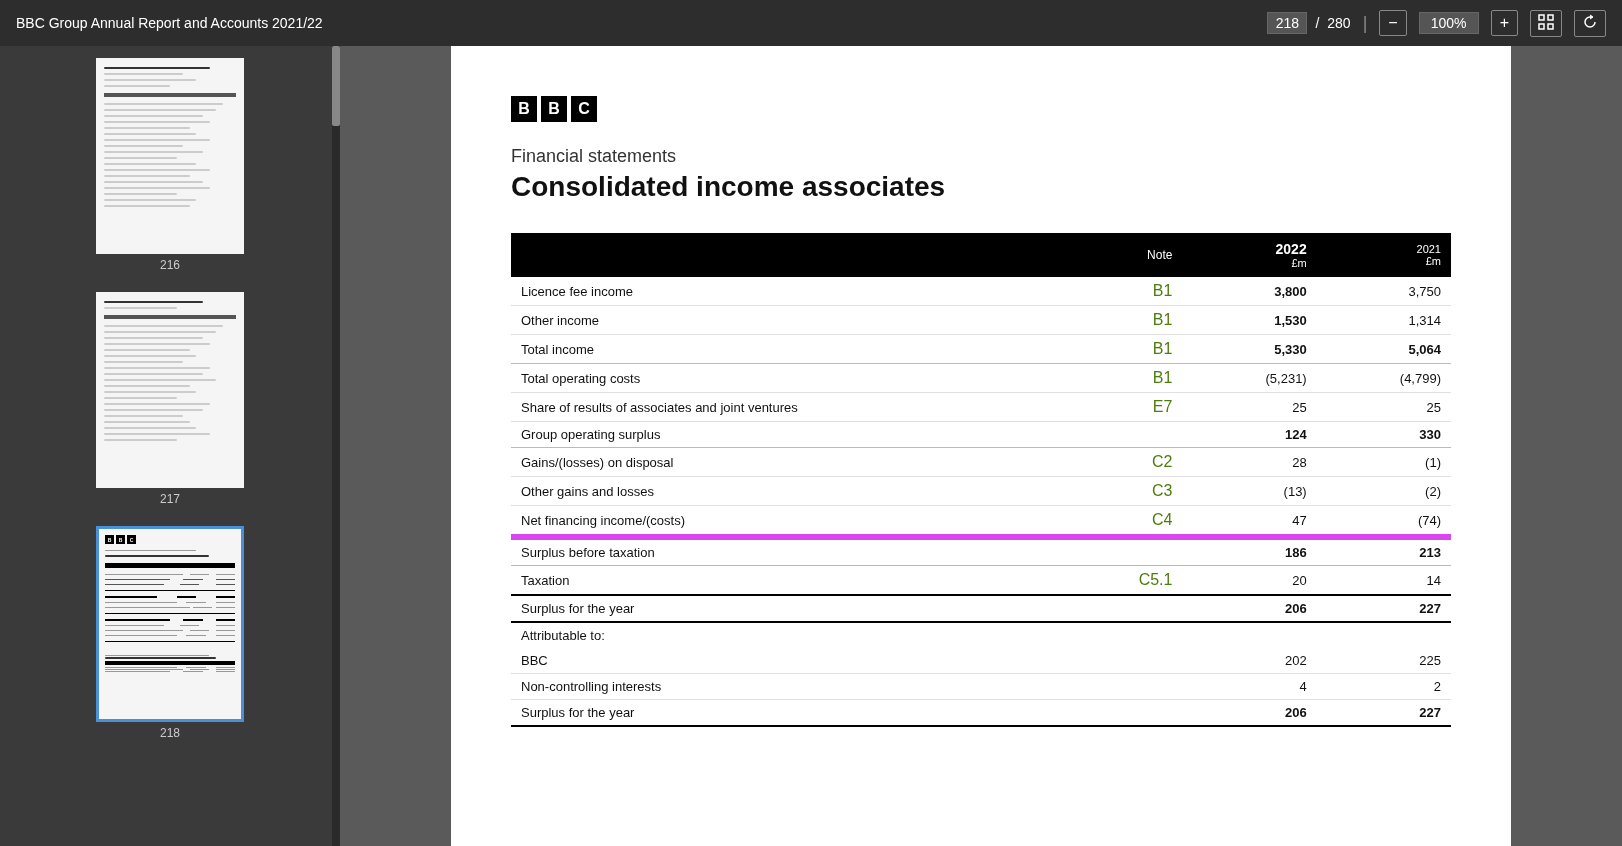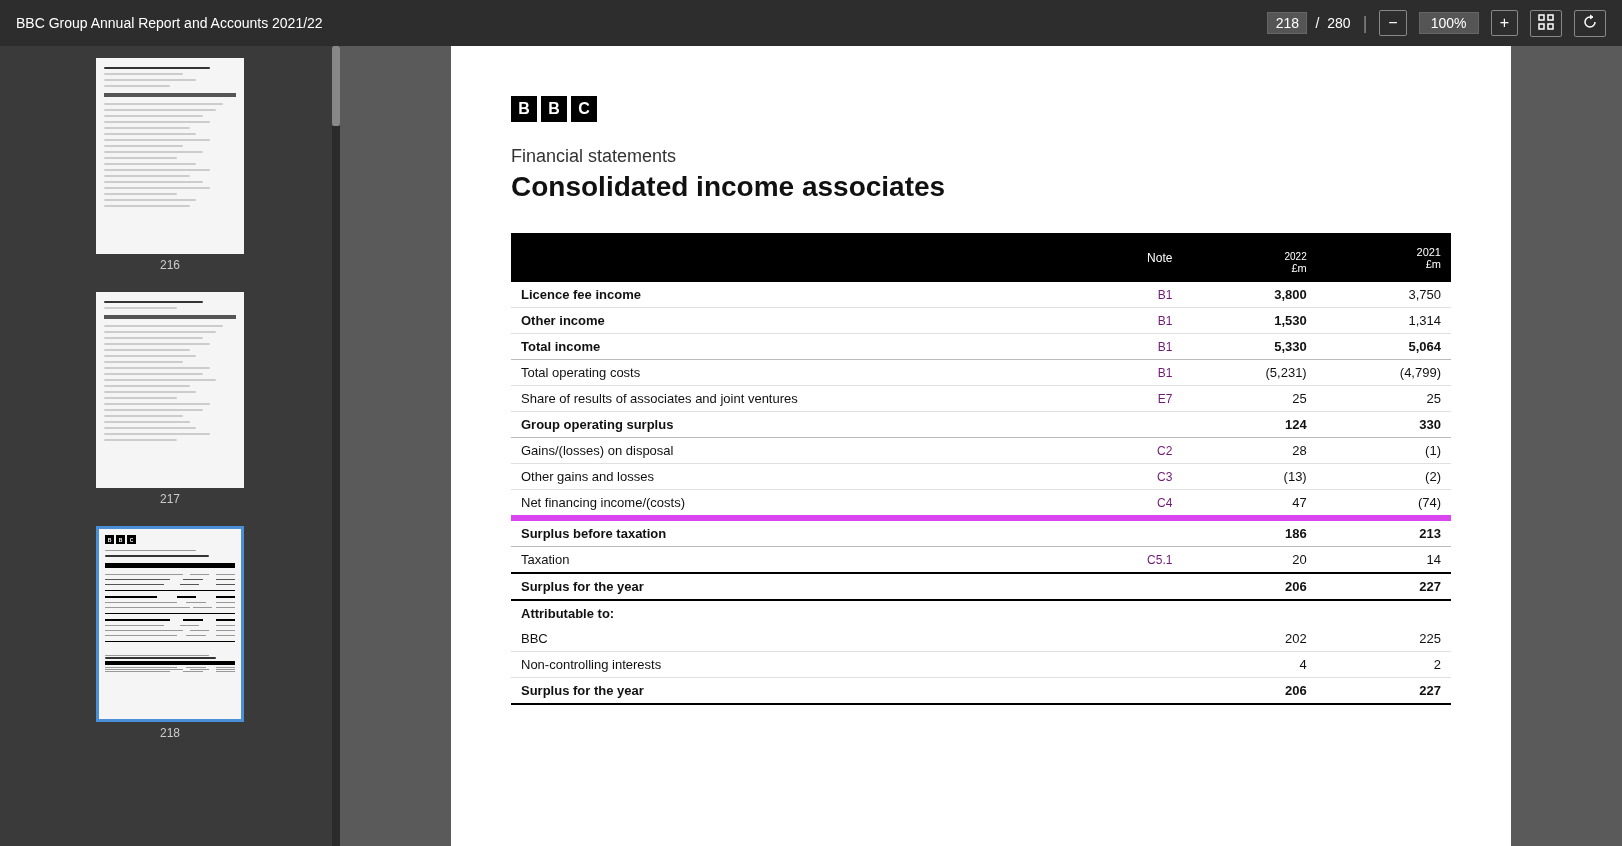--- a/index.html
+++ b/index.html
@@ -258,34 +258,34 @@
     }
     .fin-table tbody tr:last-child {
       border-bottom: 2px solid #000;
     }
     .fin-table tbody td {
       padding: 5px 10px;
       color: #111;
     }
     .fin-table tbody td.note {
       text-align: right;
-      color: #701a75;
-      font-size: 12px;
+      color: #4d7c0f;
+      font-size: 16px;
     }
     .fin-table tbody td.val {
       text-align: right;
       font-size: 13px;
     }
     .fin-table tbody td.val-bold {
       text-align: right;
       font-weight: bold;
       font-size: 13px;
     }
     .fin-table tbody td.label-bold {
-      font-weight: bold;
+      font-weight: normal;
     }
   </style>
 </head>
 <body>
 
 <div class="toolbar">
   <span class="toolbar-title">BBC Group Annual Report and Accounts 2021/22</span>
   <div class="toolbar-nav">
     <input class="toolbar-nav-input" value="218" style="">
     <span>/</span>
@@ -485,21 +485,21 @@
       <div class="page-section-label">Financial statements</div>
 
       <div class="page-heading">Consolidated income associates</div>
 
       <table class="fin-table">
         <thead>
           <tr>
             <th style="width:60%;color:#fff;"></th>
             <th class="note-col">Note</th>
             <th class="year-col right">
-              <div style="font-weight:normal;font-size:10px;margin-top:10px;">2022</div>
+              <div style="font-weight:bold;font-size:14px;">2022</div>
               <div style="font-size:11px;">£m</div>
             </th>
             <th class="year-col right">
               <div style="font-size:11px;">2021</div>
               <div style="font-size:11px;">£m</div>
             </th>
           </tr>
         </thead>
         <tbody>
 

